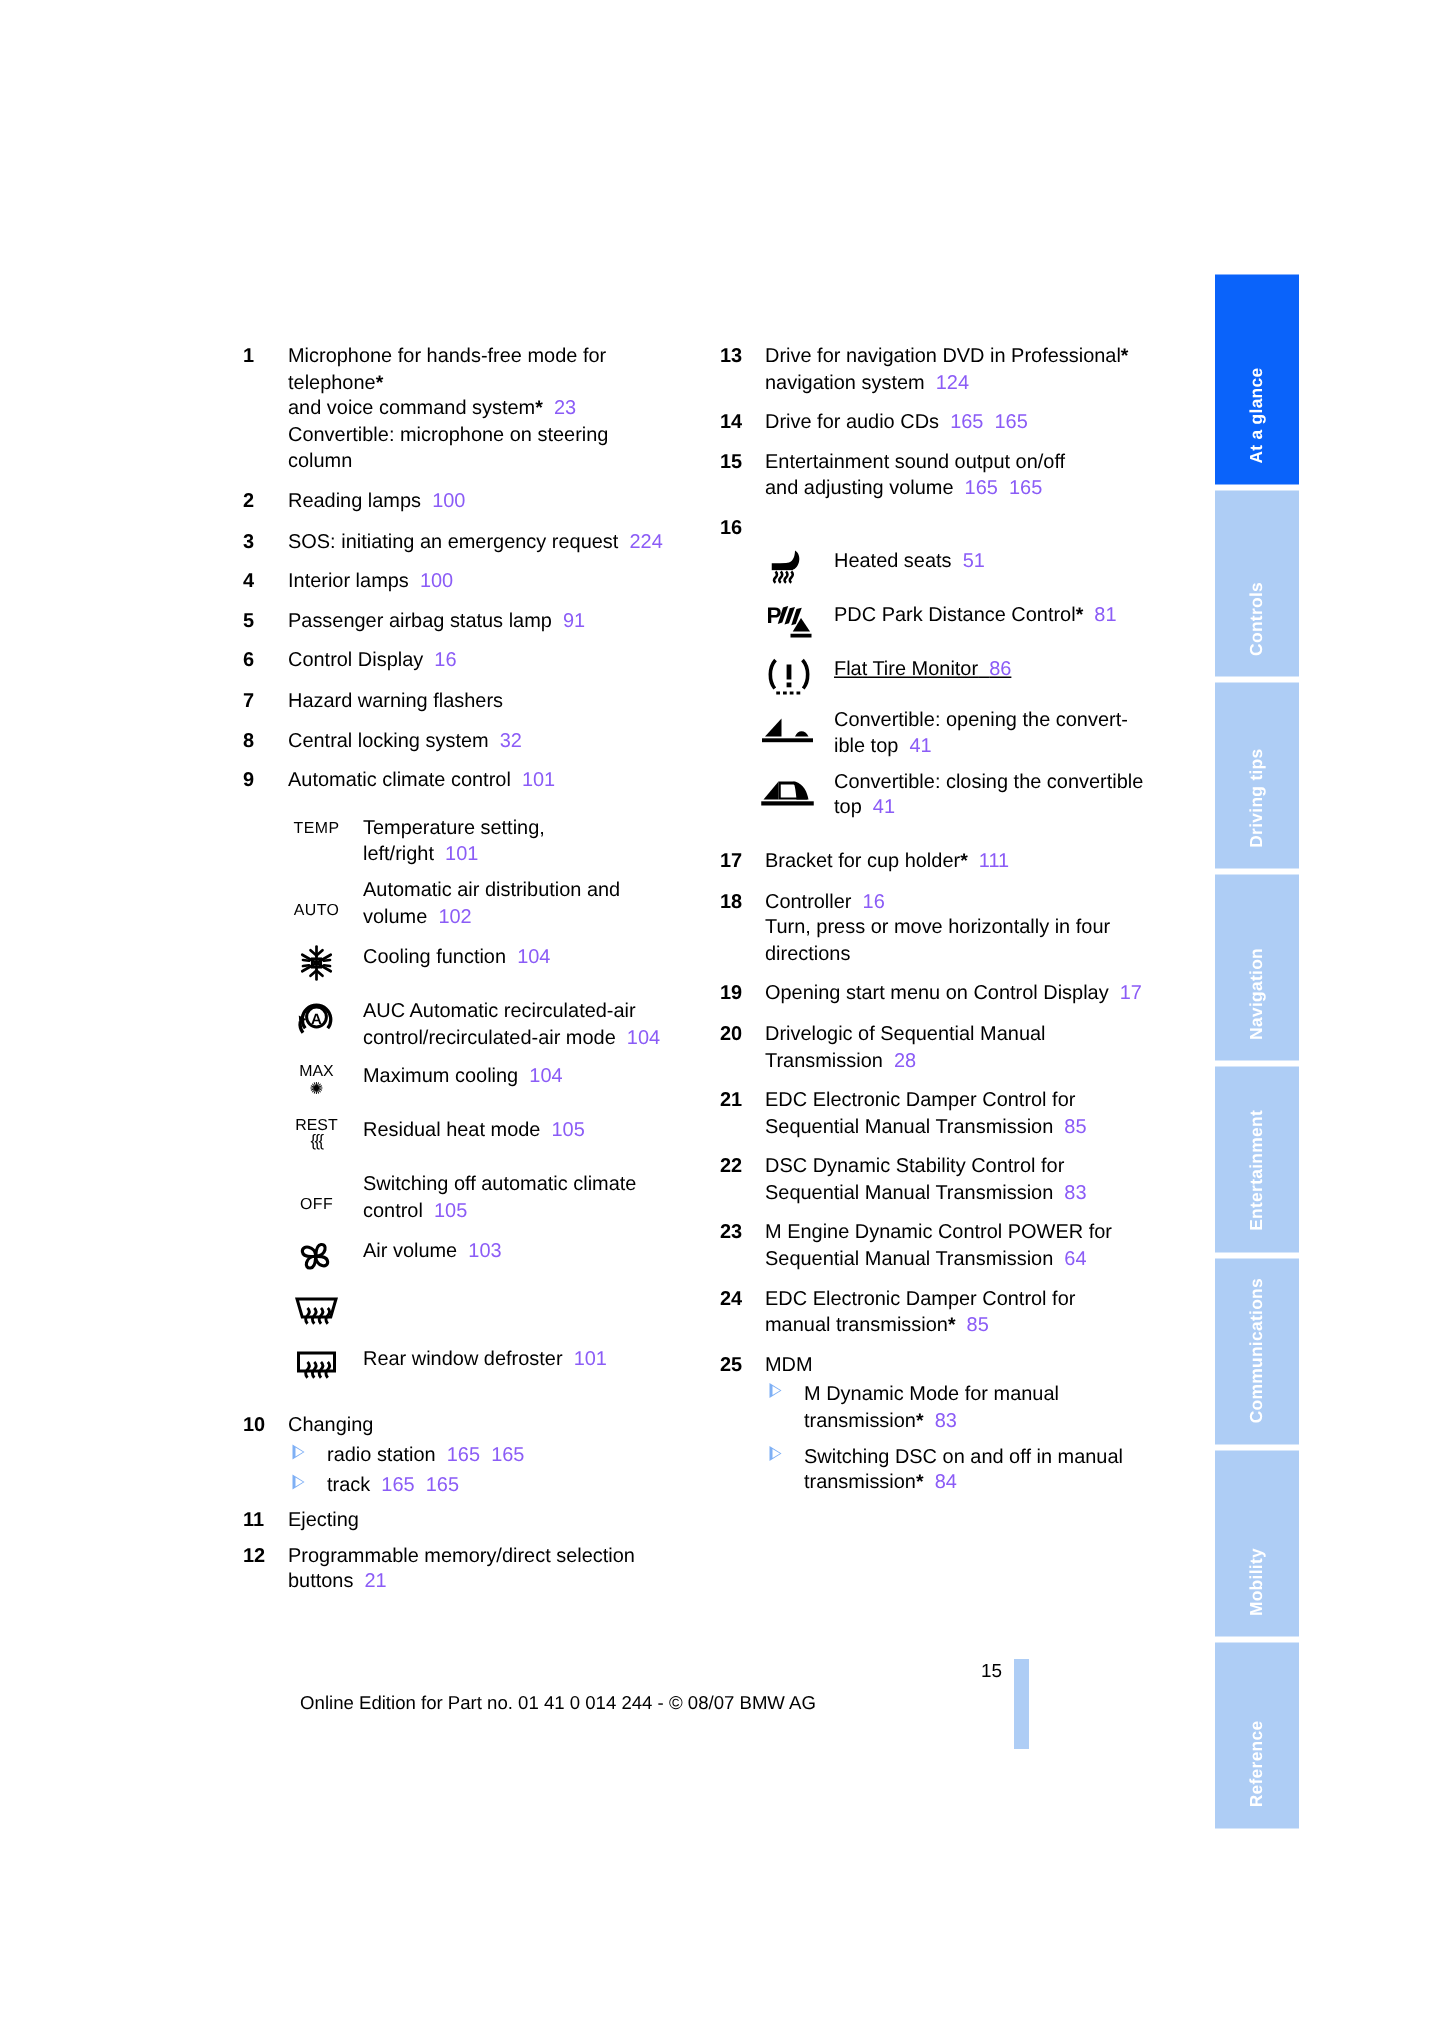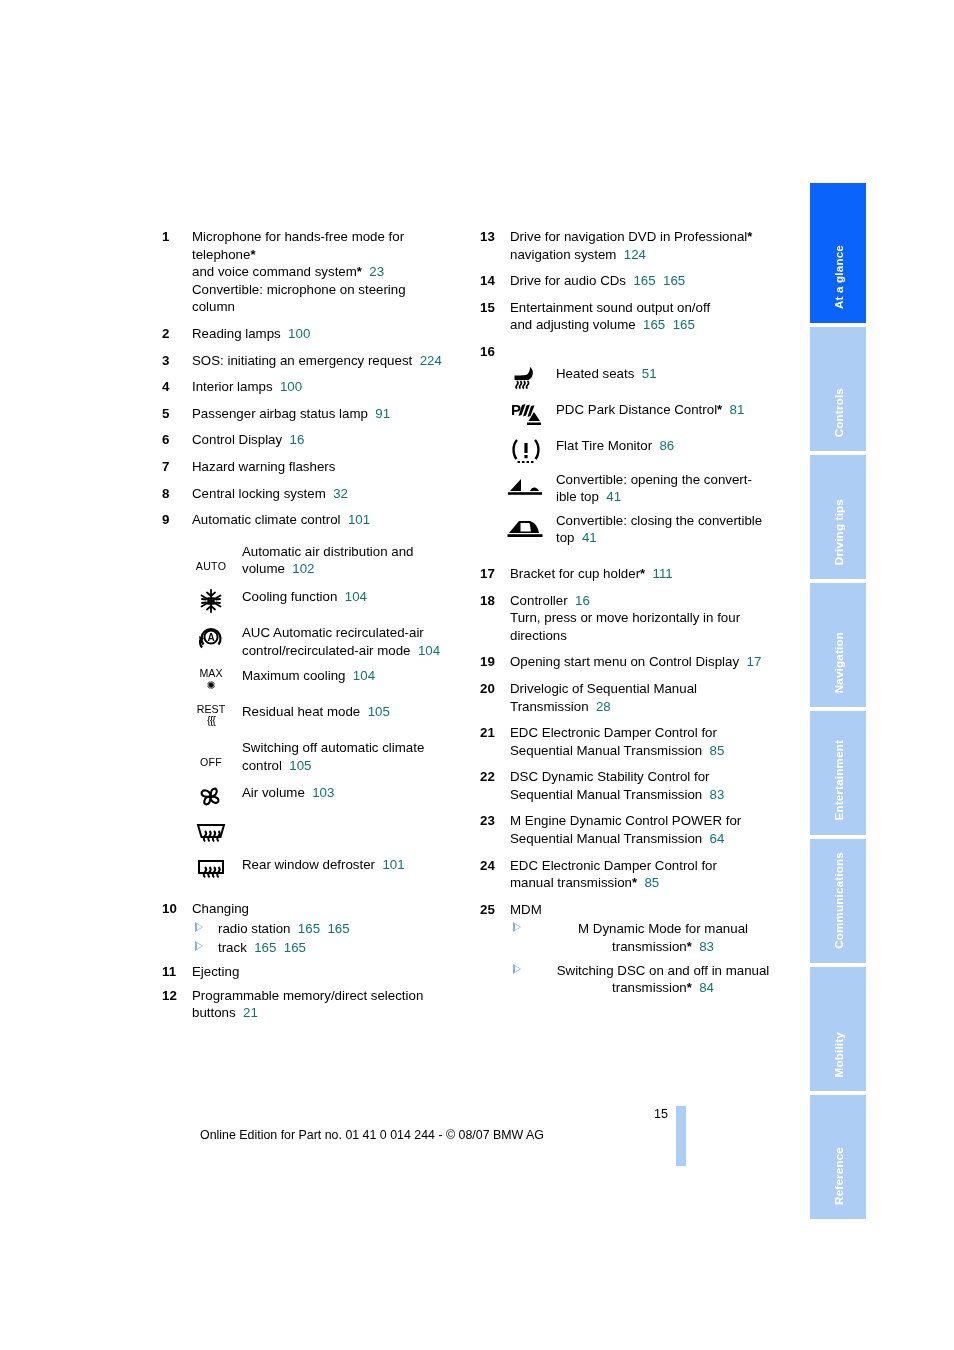--- a/index.html
+++ b/index.html
@@ -46,21 +46,21 @@
     top: 0;
     font-weight: bold;
     font-size: 13.3px;
     width: 22px;
     text-align: left;
   }
   .entry.wide .num { width: 26px; }
   .entry .txt { display: block; }
 
   .pg {
-    color: #0f766e;
+    color: #8b5cf6;
     white-space: nowrap;
   }
   .pg::before { content: "\00a0\00a0"; }
 
   .star { font-weight: bold; font-size: 13px; }
 
   
   .sub {
     position: relative;
     padding-left: 26px;
@@ -217,20 +217,27 @@
     <div class="entry">
       <span class="num">8</span>
       <span class="txt"><span>Central locking system</span><span class="pg">32</span></span>
     </div>
 
     <div class="entry" style="margin-bottom:14px;">
       <span class="num">9</span>
       <span class="txt"><span>Automatic climate control</span><span class="pg">101</span></span>
     </div>
 
+    <div class="iconrow">
+      <span class="ic lbl">TEMP</span>
+      <span class="body">
+        <span>Temperature setting,</span><br>
+        <span>left/right</span><span class="pg">101</span>
+      </span>
+    </div>
 
     <div class="iconrow">
       <span class="ic lbl" style="top:18px;">AUTO</span>
       <span class="body">
         <span>Automatic air distribution and</span><br>
         <span>volume</span><span class="pg">102</span>
       </span>
     </div>
 
     <div class="iconrow" style="margin-top:10px;">
@@ -421,21 +428,21 @@
             <path d="M16.5 4.5 L20 3.6 L16 14.5 L13 15.4Z"></path>
             <path d="M21 5 L24.5 4.2 L20.5 15 L17.5 15.9Z"></path>
           </g>
           <polygon points="24,11 30,20 18.5,20" fill="#000"></polygon>
           <rect x="17" y="21.5" width="14" height="2.5" fill="#000"></rect>
         </svg>
       </span>
       <span class="body"><span>PDC Park Distance Control</span><span class="star">*</span><span class="pg">81</span></span>
     </div>
 
-    <div class="iconrow" style="margin-top:8px;">
+    <div class="iconrow" style="margin-top:8px;text-decoration:underline;">
       <span class="ic">
         <svg width="32" height="28" viewBox="0 0 32 28">
           <path d="M7 3 C2.5 8 2.5 17 6.5 22" fill="none" stroke="#000" stroke-width="2.4"></path>
           <path d="M25 3 C29.5 8 29.5 17 25.5 22" fill="none" stroke="#000" stroke-width="2.4"></path>
           <rect x="14.4" y="6" width="3.2" height="10" fill="#000"></rect>
           <rect x="14.4" y="18" width="3.2" height="3.2" fill="#000"></rect>
           <g stroke="#000" stroke-width="2" stroke-linecap="butt">
             <line x1="7.5" y1="25" x2="10" y2="25"></line>
             <line x1="12" y1="25" x2="14.5" y2="25"></line>
             <line x1="16.5" y1="25" x2="19" y2="25"></line>
@@ -532,21 +539,21 @@
       <span class="txt">
         <span>EDC Electronic Damper Control for</span><br>
         <span>manual transmission</span><span class="star">*</span><span class="pg">85</span>
       </span>
     </div>
 
     <div class="entry wide" style="margin-bottom:2px;">
       <span class="num">25</span>
       <span class="txt">MDM</span>
     </div>
-    <div style="padding-left:30px;text-align:center;">
+    <div style="padding-left:30px;">
       <div class="sub" style="margin-bottom:6px;">
         <span class="tri"></span>
         <span>M Dynamic Mode for manual</span><br>
         <span>transmission</span><span class="star">*</span><span class="pg">83</span>
       </div>
       <div class="sub">
         <span class="tri"></span>
         <span>Switching DSC on and off in manual</span><br>
         <span>transmission</span><span class="star">*</span><span class="pg">84</span>
       </div>

